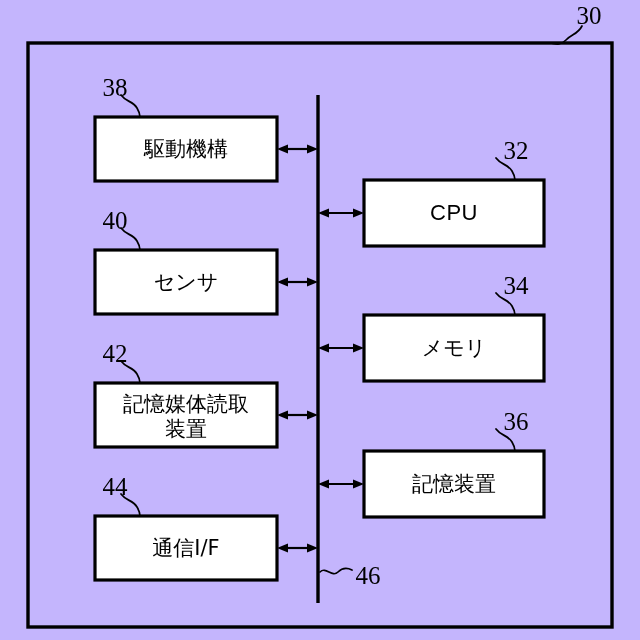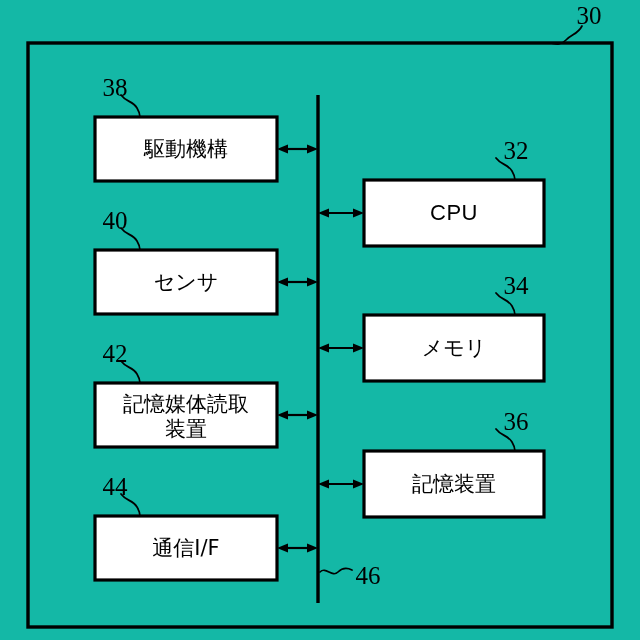--- a/index.html
+++ b/index.html
@@ -7,21 +7,21 @@
     padding: 0;
     background: #ffffff;
   }
   body {
     font-family: "Liberation Sans", sans-serif;
   }
   #figure-root {
     position: relative;
     width: 640px;
     height: 640px;
-    background: #14b8a6;
+    background: #c4b5fd;
     overflow: hidden;
   }
   #figure-svg {
     position: absolute;
     left: 0;
     top: 0;
     width: 640px;
     height: 640px;
   }
   .blk-rect {

